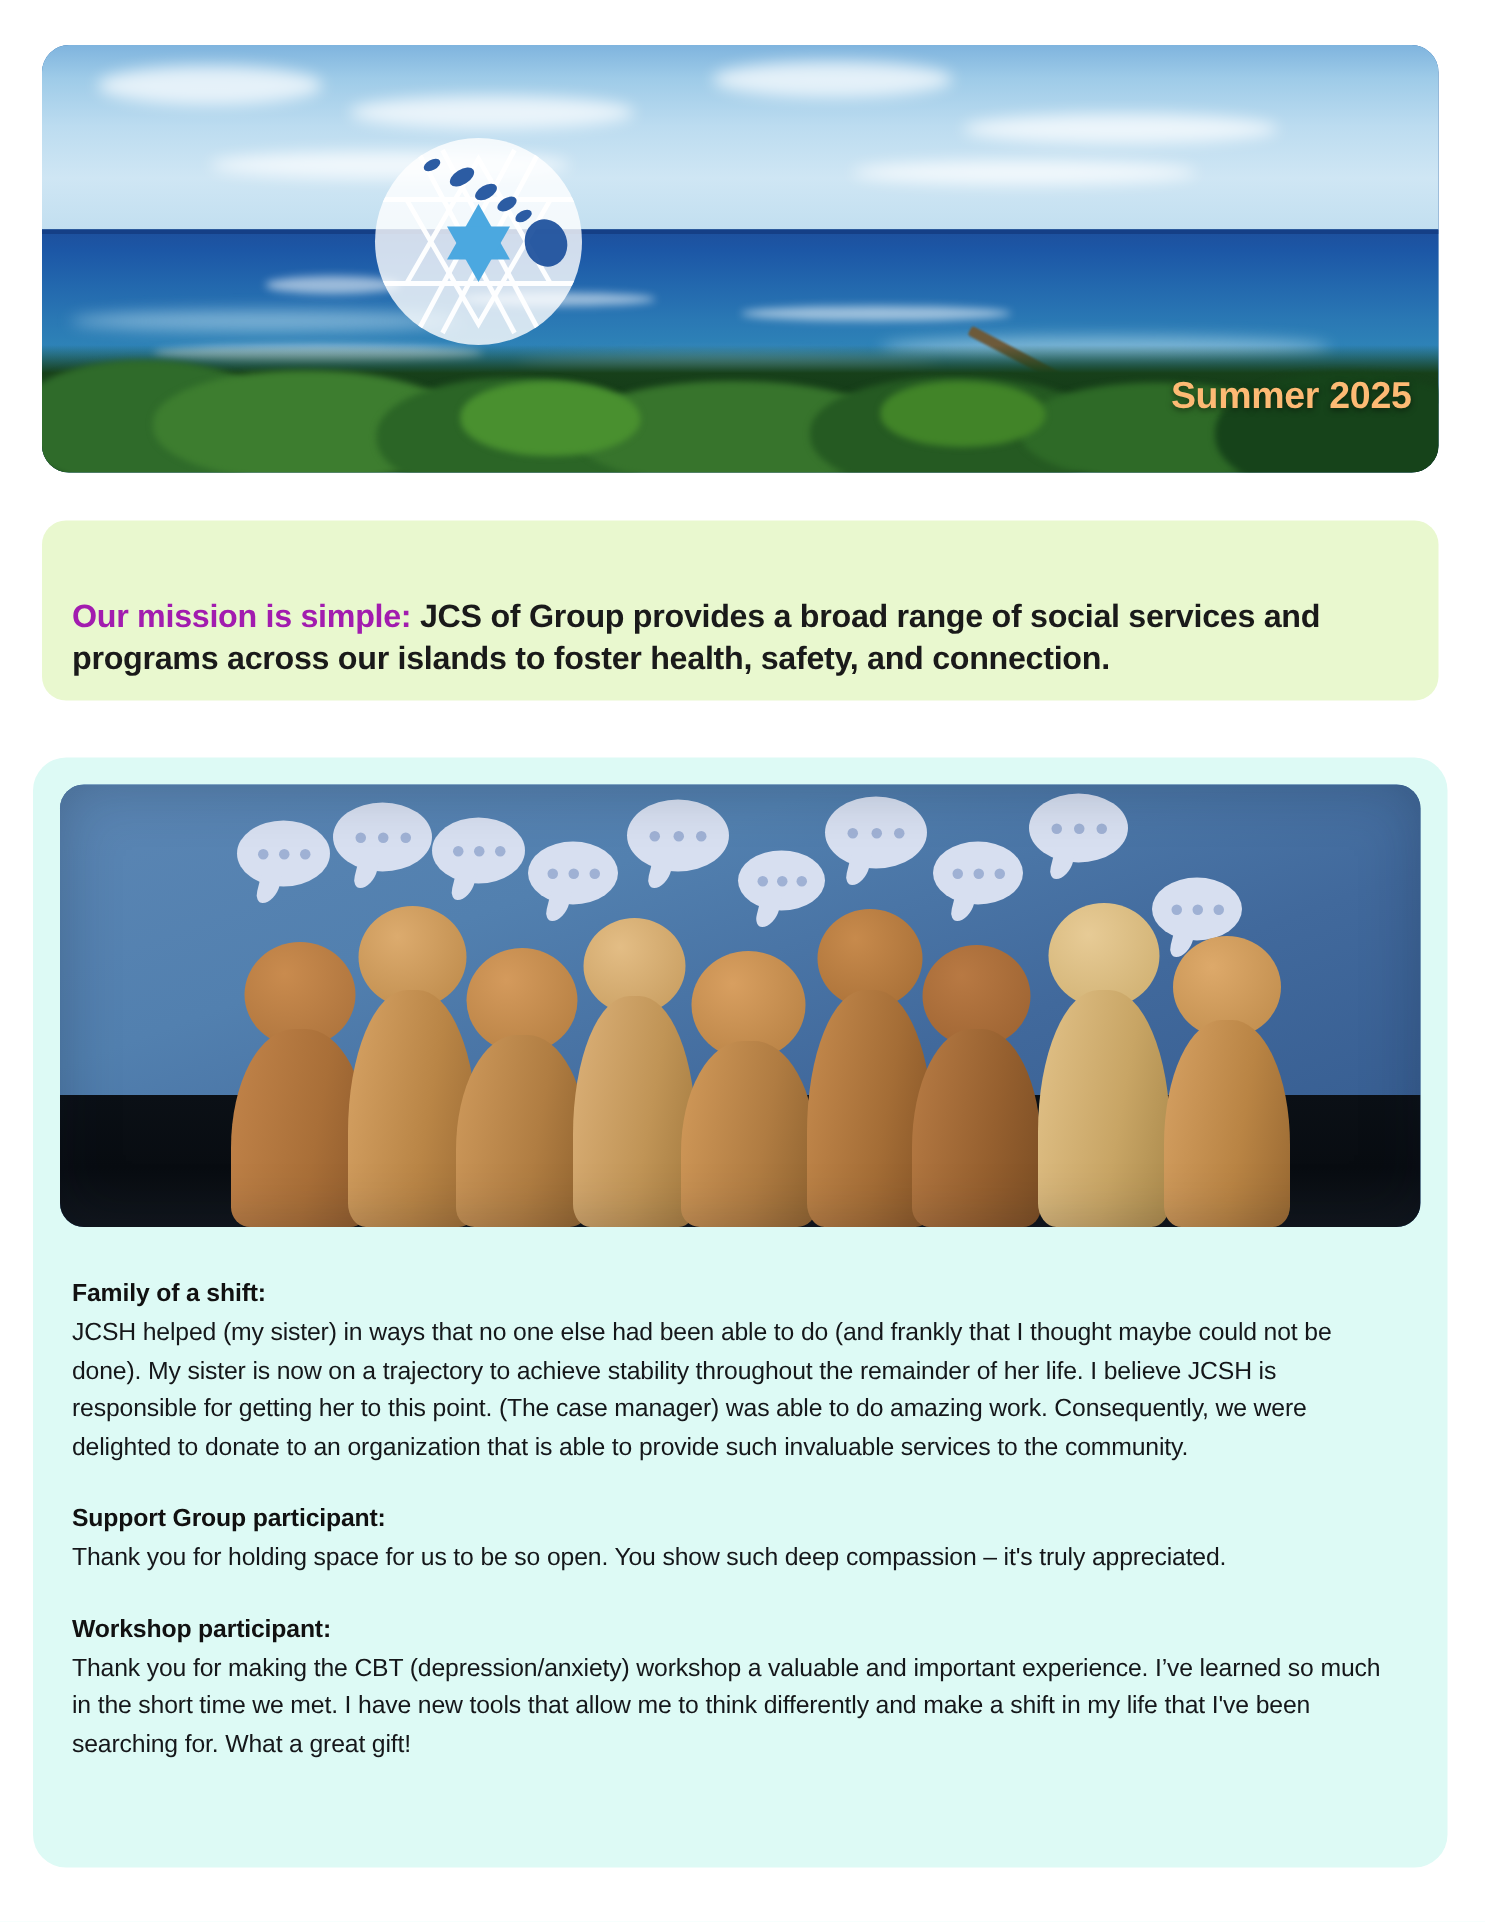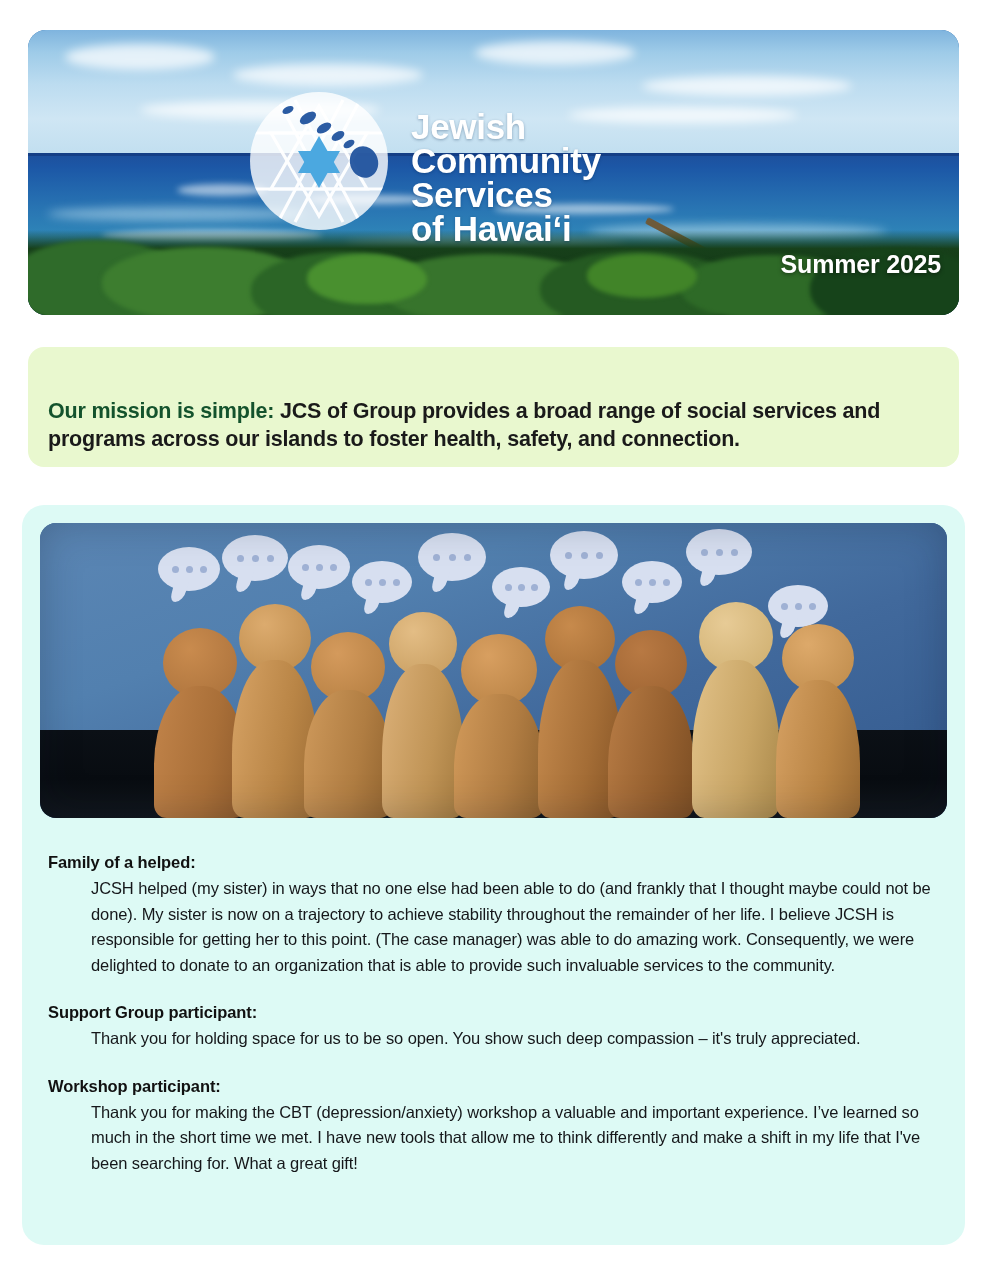--- a/index.html
+++ b/index.html
@@ -107,21 +107,21 @@
     line-height: 34px;
     letter-spacing: -0.3px;
     text-shadow: 0 1px 3px rgba(10,40,80,0.35);
   }
   .brand-text div { white-space: nowrap; }
 
   .issue-label {
     position: absolute;
     right: 18px;
     bottom: 36px;
-    color: #ffffff;
+    color: #fdba74;
     font-weight: bold;
     font-size: 25px;
     letter-spacing: -0.2px;
     text-shadow: 0 1px 4px rgba(0,0,0,0.5);
   }
 
   
   .mission-panel {
     position: absolute;
     left: 28px;
@@ -134,21 +134,21 @@
     padding: 28px 36px 0 20px;
   }
   .mission-text {
     font-size: 21.5px;
     font-weight: bold;
     color: #1a1a1a;
     line-height: 28px;
     letter-spacing: -0.2px;
   }
   .mission-lead {
-    color: #14532d;
+    color: #a21caf;
     font-weight: bold;
   }
 
   
   .testimonial-panel {
     position: absolute;
     left: 22px;
     top: 505px;
     width: 943px;
     height: 740px;
@@ -238,21 +238,20 @@
     line-height: 24px;
     letter-spacing: -0.1px;
     margin-bottom: 2px;
   }
   .quote-body {
     font-size: 16.5px;
     color: #15171a;
     line-height: 25.5px;
     letter-spacing: -0.1px;
     max-width: 884px;
-    margin-left: 43px;
   }
 </style>
 </head>
 <body>
 
 <div class="header-banner">
 
   <div class="sky"></div>
 
   <div class="cloud" style="left:4%;  top:5%;  width:150px; height:26px;"></div>
@@ -306,26 +305,20 @@
         <ellipse cx="38" cy="18" rx="6" ry="3.4" transform="rotate(-28 38 18)"></ellipse>
         <ellipse cx="58" cy="26" rx="9" ry="5" transform="rotate(-32 58 26)"></ellipse>
         <ellipse cx="74" cy="36" rx="8" ry="4.4" transform="rotate(-30 74 36)"></ellipse>
         <ellipse cx="88" cy="44" rx="7" ry="4" transform="rotate(-30 88 44)"></ellipse>
         <ellipse cx="99" cy="52" rx="6" ry="3.4" transform="rotate(-30 99 52)"></ellipse>
         <ellipse cx="114" cy="70" rx="14" ry="16" transform="rotate(-18 114 70)"></ellipse>
       </g>
     </svg>
   </div>
 
-  <div class="brand-text">
-    <div>Jewish</div>
-    <div>Community</div>
-    <div>Services</div>
-    <div>of Hawaiʻi</div>
-  </div>
 
   <div class="issue-label">Summer 2025</div>
 </div>
 
 <div class="mission-panel">
   <p class="mission-text">
     <span class="mission-lead">Our mission is simple:</span><span> JCS of Group provides a broad range of social services and programs across our islands to foster health, safety, and connection.</span>
   </p>
 </div>
 
@@ -421,21 +414,21 @@
     <div class="peg" style="left:734px; width:88px; height:194px;">
       <div class="head" style="width:72px; height:68px; background:radial-gradient(circle at 36% 30%, #dda96a, #bd8a4a);"></div>
       <div class="body" style="top:56px; width:84px; height:138px; background:linear-gradient(100deg, #d6a163, #b98444 60%, #9a6a33);"></div>
     </div>
 
     <div style="position:absolute;left:0;top:0;right:0;bottom:0;box-shadow:inset 0 0 40px rgba(10,20,35,0.25);pointer-events:none;"></div>
   </div>
 
   <div class="quotes">
     <div class="quote-block">
-      <div class="quote-speaker">Family of a helped:</div>
+      <div class="quote-speaker">Family of a shift:</div>
       <div class="quote-body">JCSH helped (my sister) in ways that no one else had been able to do (and frankly that I thought maybe could not be done).  My sister is now on a trajectory to achieve stability throughout the remainder of her life. I believe JCSH is responsible for getting her to this point.  (The case manager) was able to do amazing work. Consequently, we were delighted to donate to an organization that is able to provide such invaluable services to the community.</div>
     </div>
     <div class="quote-block">
       <div class="quote-speaker">Support Group participant:</div>
       <div class="quote-body">Thank you for holding space for us to be so open. You show such deep compassion – it's truly appreciated.</div>
     </div>
     <div class="quote-block">
       <div class="quote-speaker">Workshop participant:</div>
       <div class="quote-body">Thank you for making the CBT (depression/anxiety) workshop a valuable and important experience. I’ve learned so much in the short time we met. I have new tools that allow me to think differently and make a shift in my life that I've been searching for. What a great gift!</div>
     </div>

